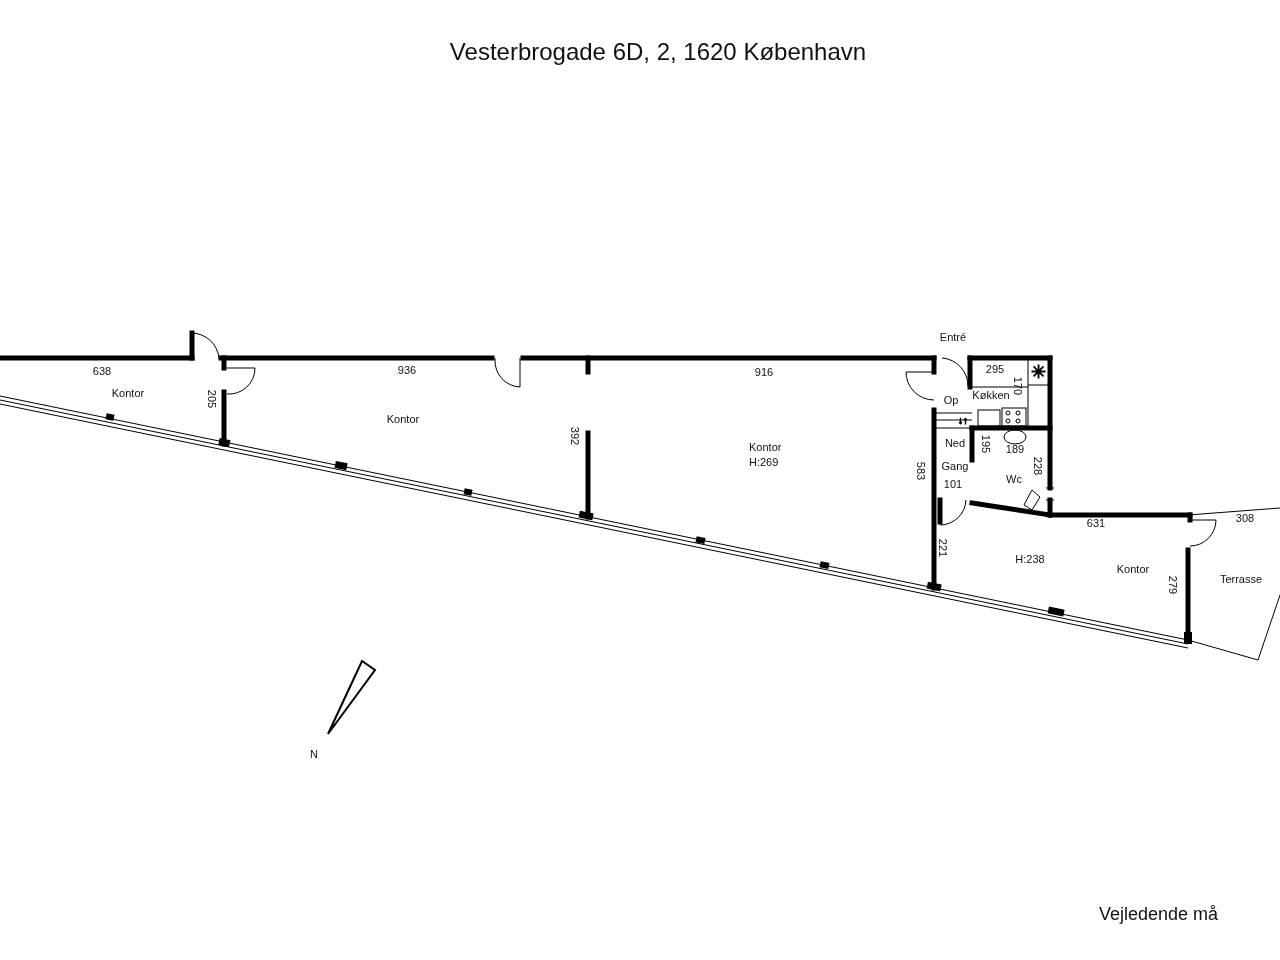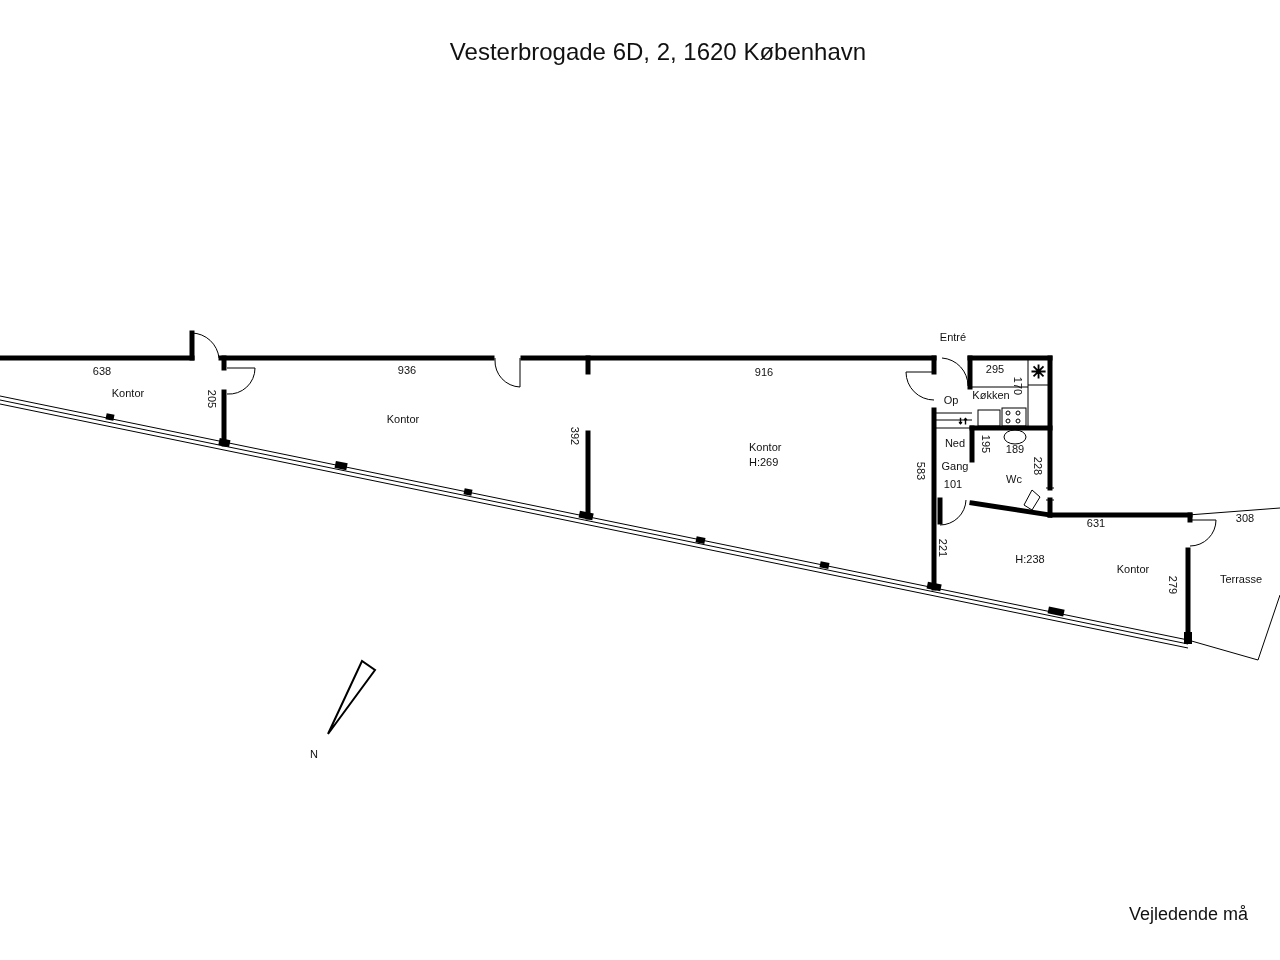--- a/index.html
+++ b/index.html
@@ -1,20 +1,20 @@
 <!DOCTYPE html>
 <html><head>
   <meta charset="utf-8">
   <style>
     html, body { margin: 0; padding: 0; background: #ffffff; }
     body { width: 1280px; height: 960px; position: relative; overflow: hidden;
            font-family: "Liberation Sans", sans-serif; color: #111; }
     .title { position: absolute; top: 38px; left: 0; width: 1316px; text-align: center;
              font-size: 24px; color: #111; }
-    .footer { position: absolute; left: 1129px; top: 904px; font-size: 18px; color: #111; white-space: nowrap; }
+    .footer { position: absolute; left: 1099px; top: 904px; font-size: 18px; color: #111; white-space: nowrap; }
     svg.plan { position: absolute; left: 0; top: 0; }
     .lbl { font-family: "Liberation Sans", sans-serif; font-size: 11px; fill: #111; }
   </style>
 </head>
 <body>
 
 <div class="title">Vesterbrogade 6D, 2, 1620 København</div>
 
 <svg class="plan" width="1280" height="960" viewBox="0 0 1280 960">
 

